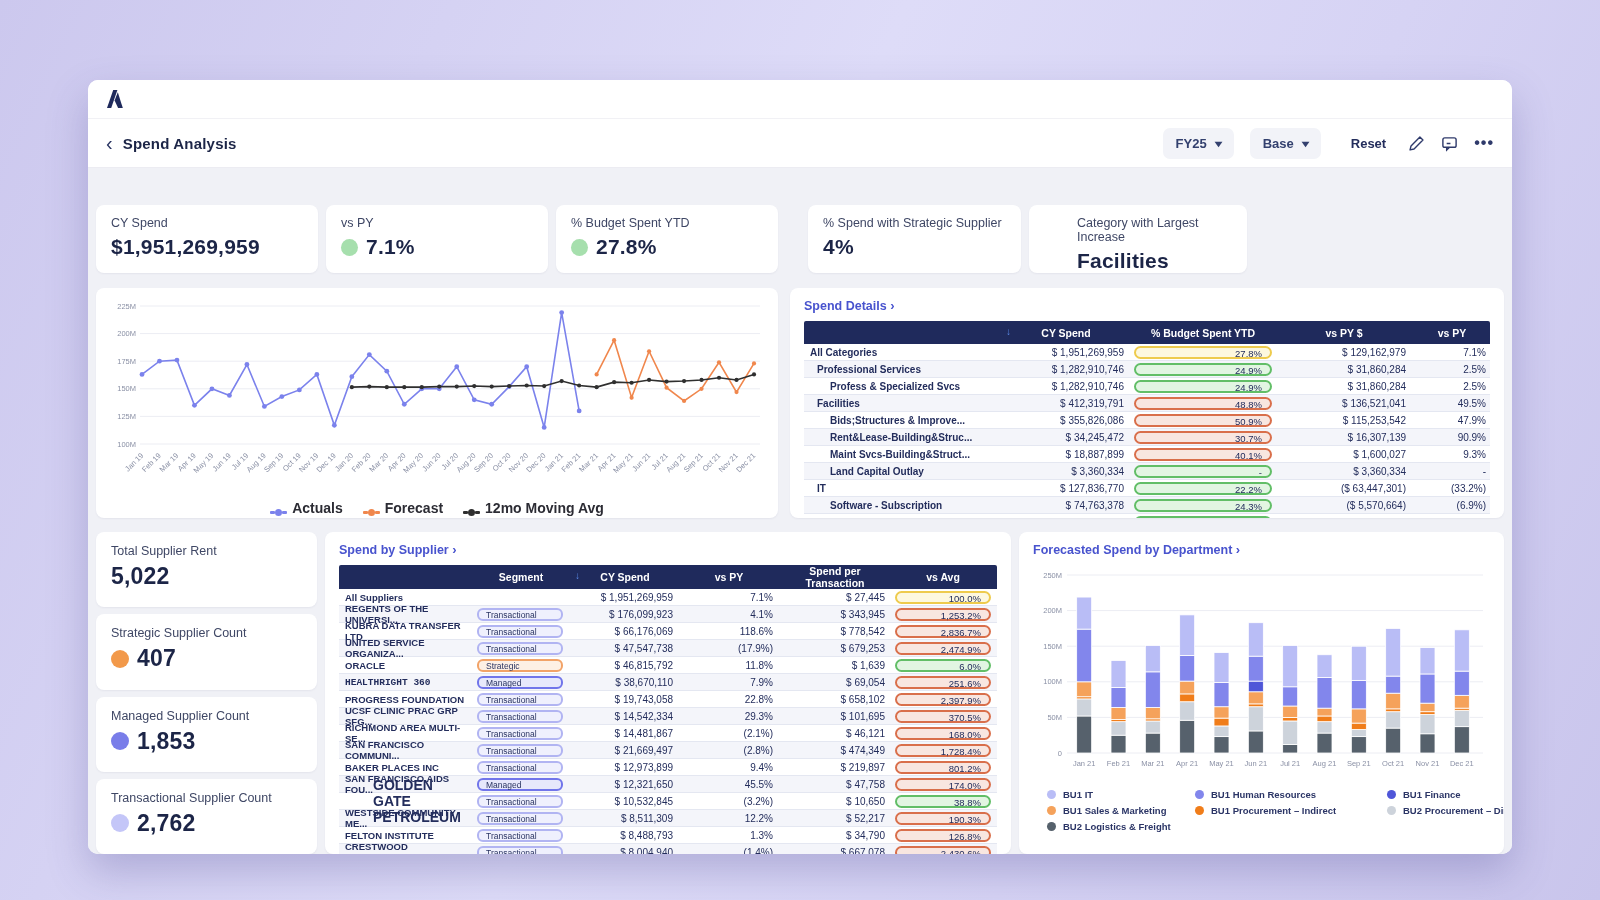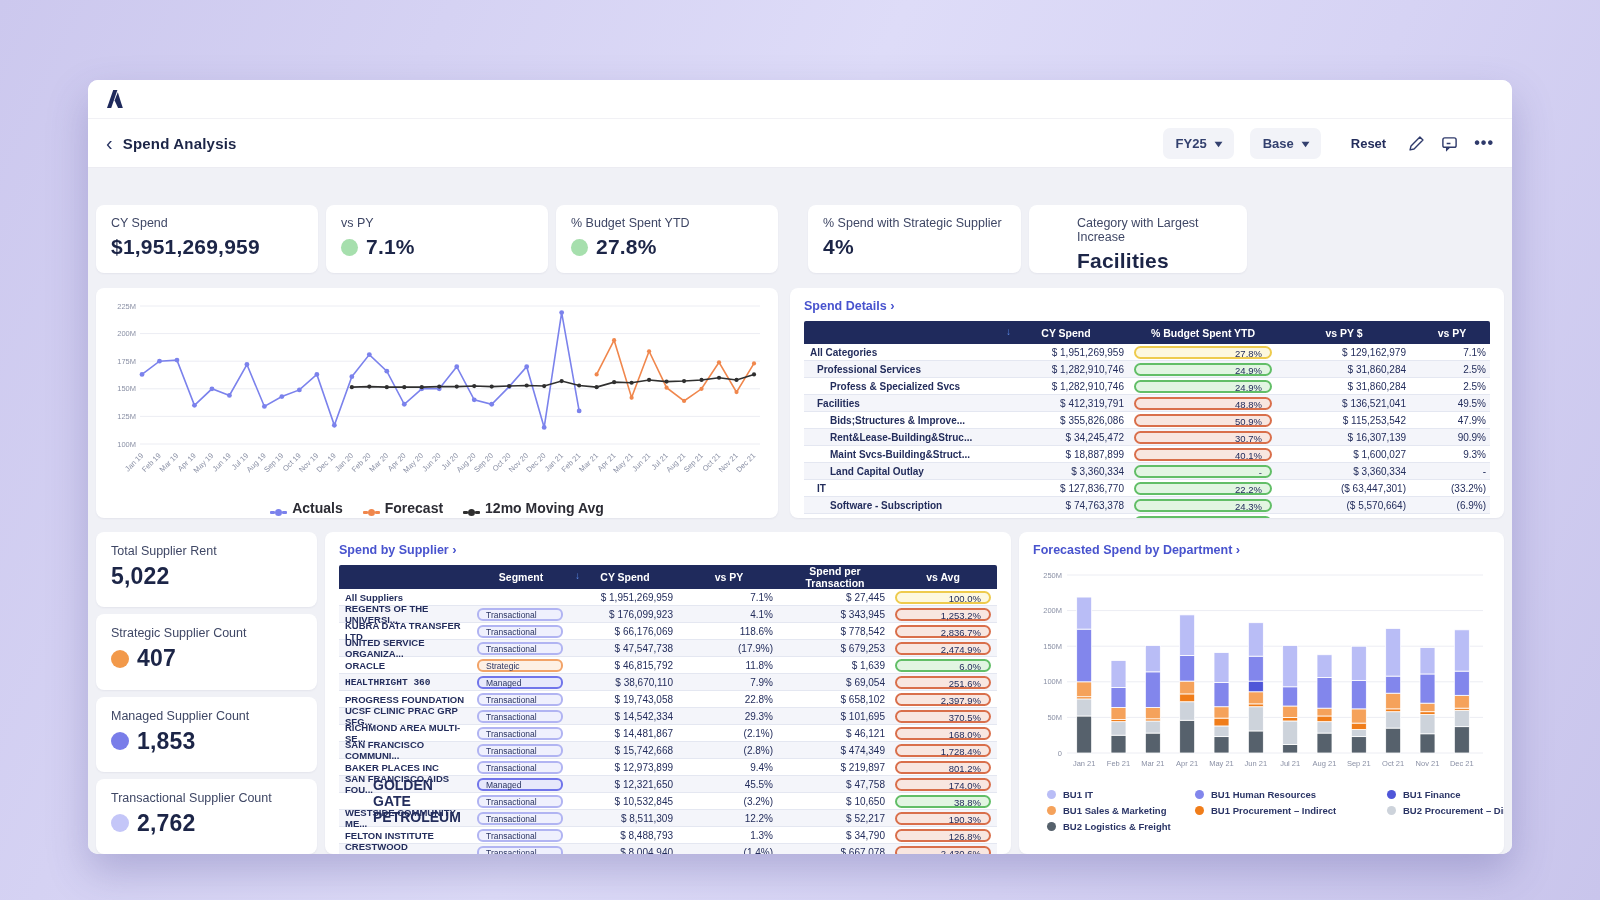--- a/index.html
+++ b/index.html
@@ -569,21 +569,21 @@
               <div class="dt-cell num">$ 46,121</div>
               <div class="dt-cell pillc">
                 <div class="pill red">168.0%</div>
               </div>
             </div>
             <div class="st-row alt">
               <div class="dt-cell name" style="font-size: 9.5px;">SAN FRANCISCO COMMUNI...</div>
               <div class="dt-cell">
                 <div class="seg-pill seg-Transactional">Transactional</div>
               </div>
-              <div class="dt-cell num">$ 15,742,668</div>
+              <div class="dt-cell num">$ 21,669,497</div>
               <div class="dt-cell num">(2.8%)</div>
               <div class="dt-cell num">$ 474,349</div>
               <div class="dt-cell pillc">
                 <div class="pill red">1,728.4%</div>
               </div>
             </div>
             <div class="st-row">
               <div class="dt-cell name" style="font-size: 9.5px;">BAKER PLACES INC</div>
               <div class="dt-cell">
                 <div class="seg-pill seg-Transactional">Transactional</div>

